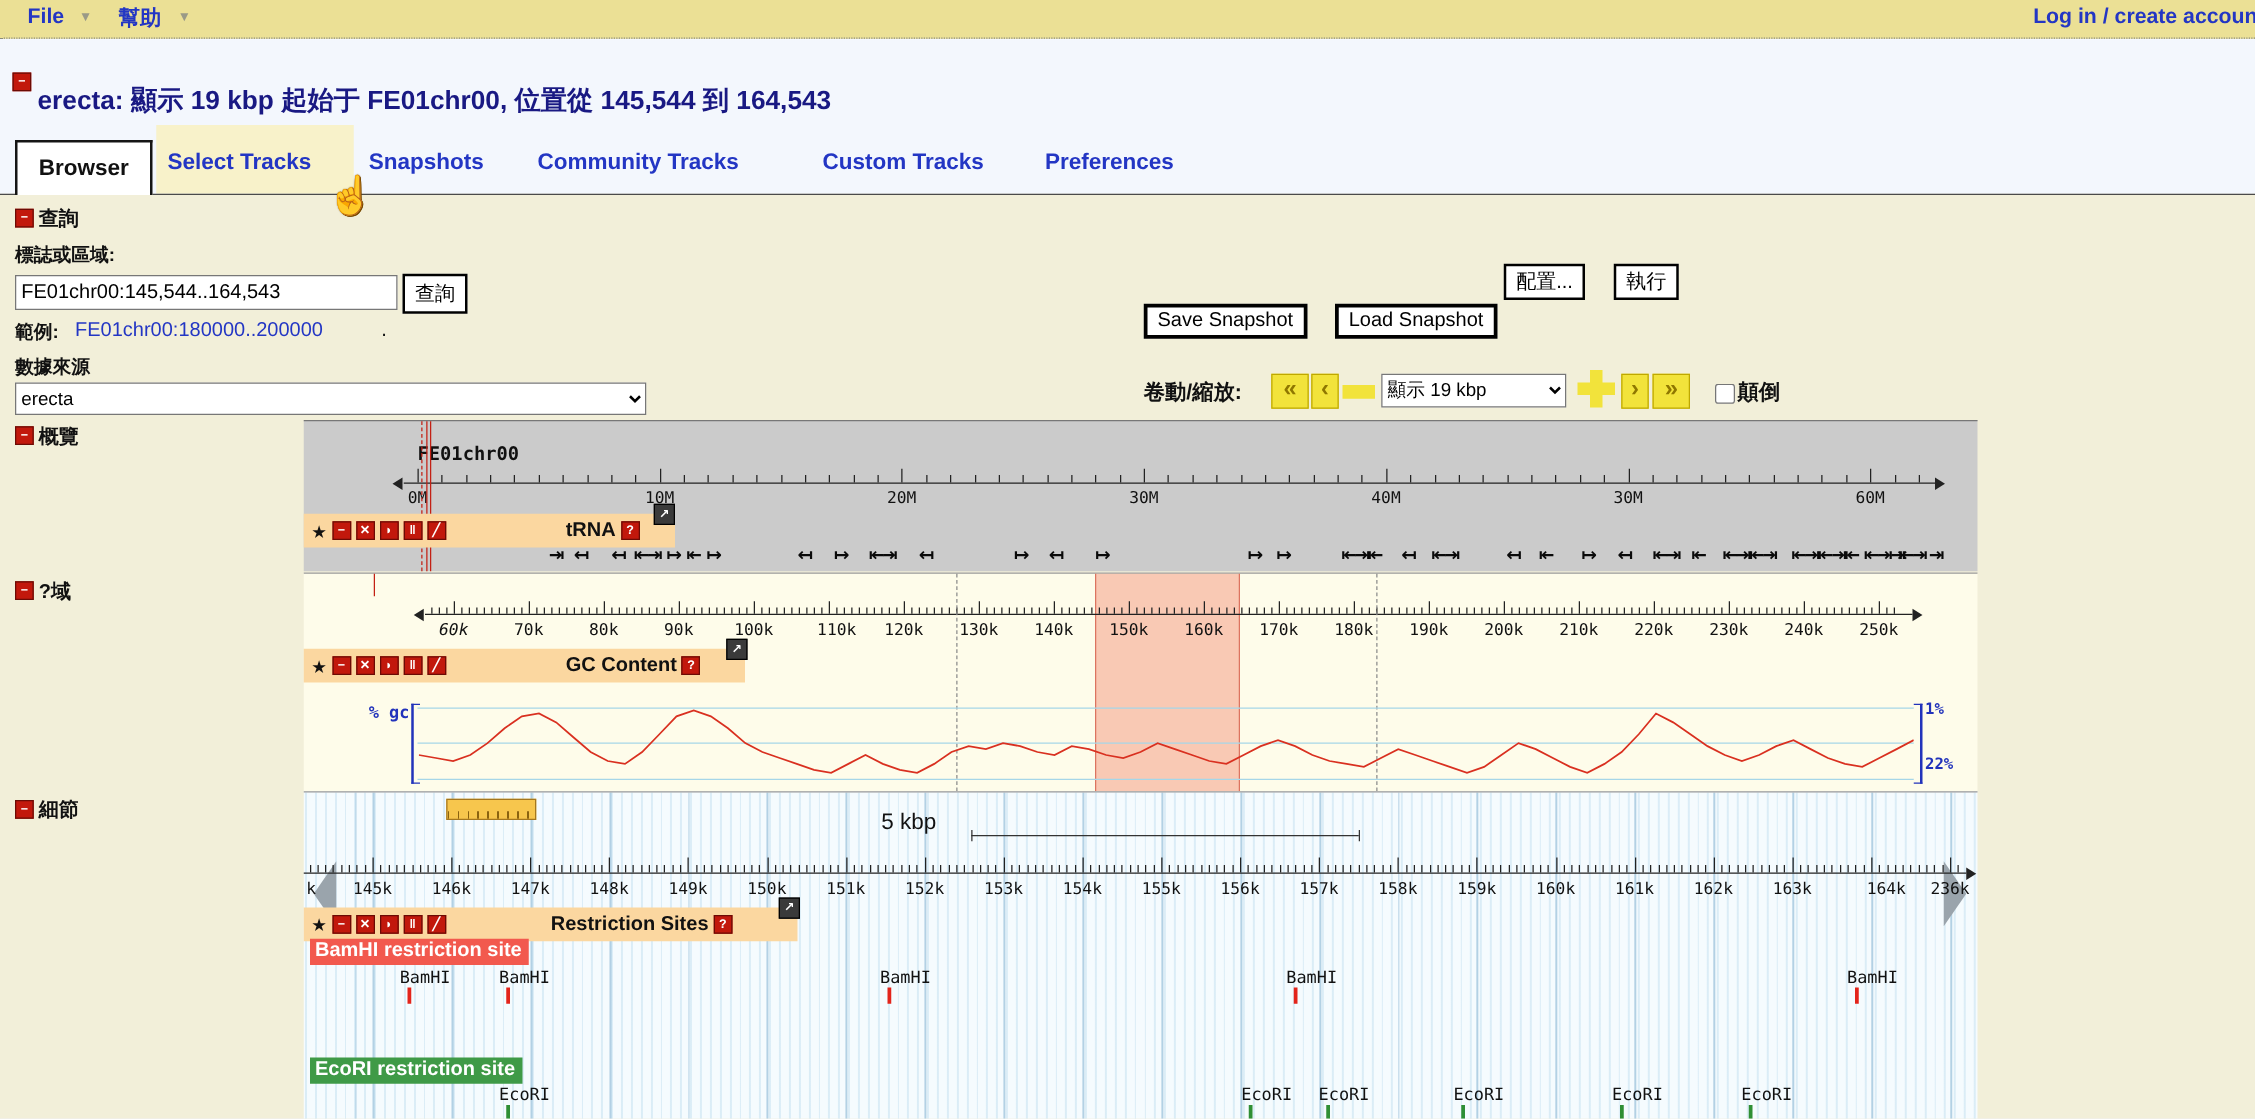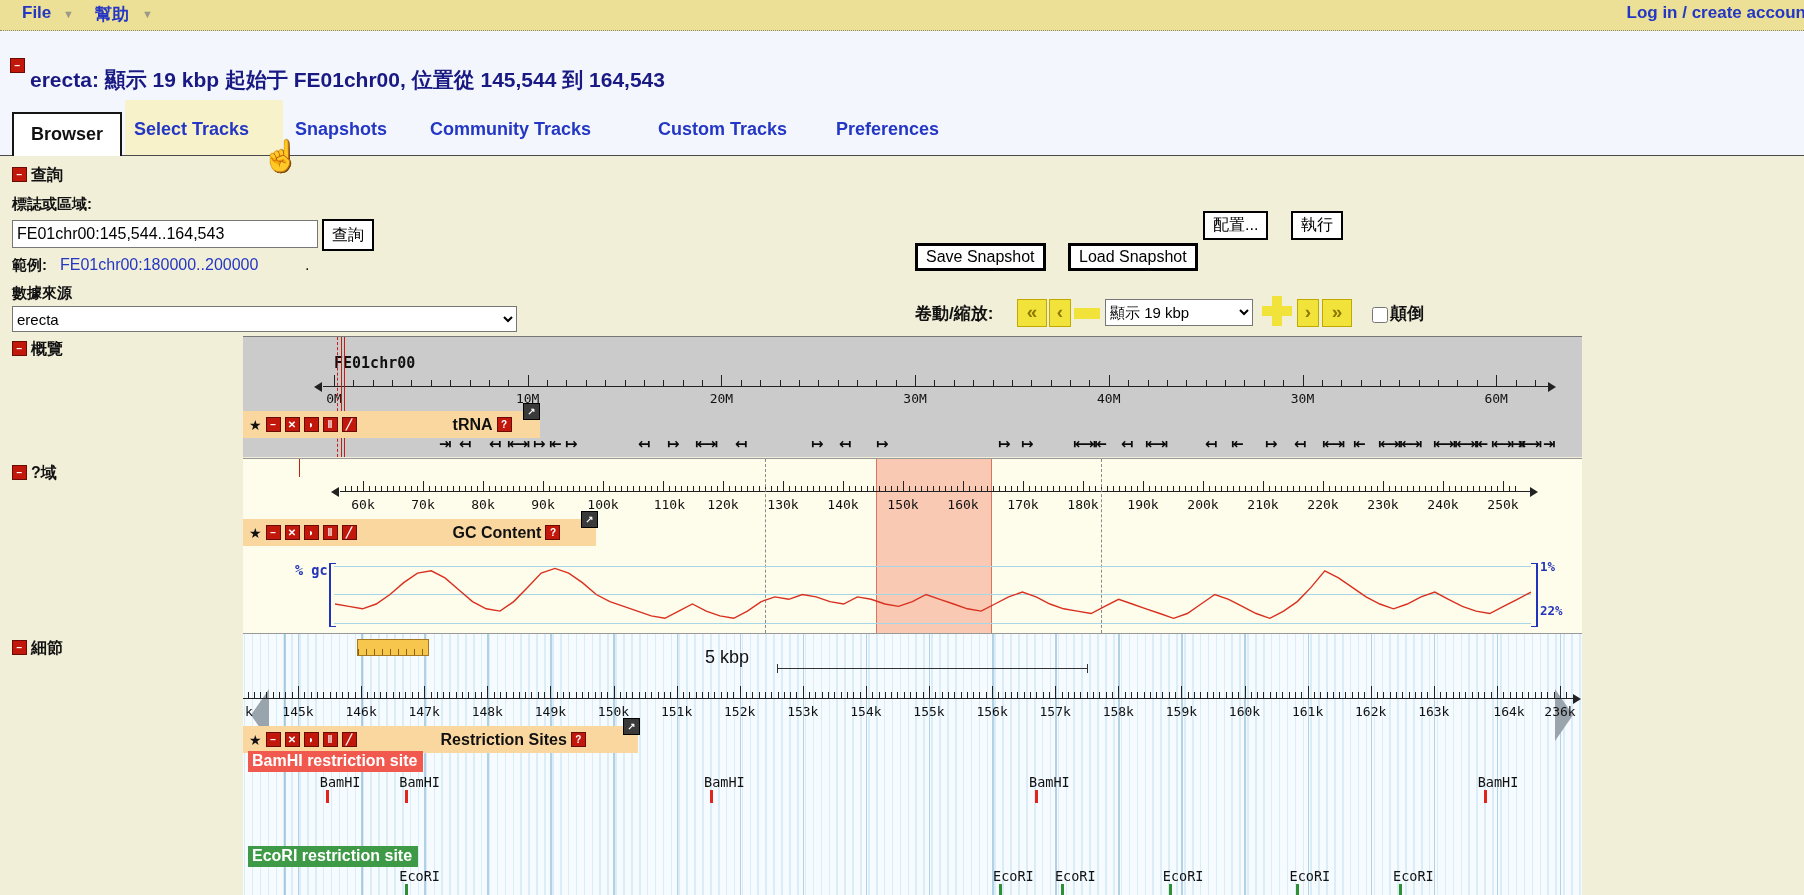--- a/index.html
+++ b/index.html
@@ -446,21 +446,21 @@
         <div class="tick" style="left: 1218px; top: 27px; height: 5px; position: absolute;"></div>
         <div class="tick" style="left: 1224px; top: 27px; height: 5px; position: absolute;"></div>
         <div class="tick" style="left: 1230px; top: 27px; height: 5px; position: absolute;"></div>
         <div class="tick" style="left: 1236px; top: 27px; height: 5px; position: absolute;"></div>
         <div class="tick" style="left: 1242px; top: 27px; height: 5px; position: absolute;"></div>
         <div class="tick" style="left: 1248px; top: 27px; height: 5px; position: absolute;"></div>
         <div class="tick" style="left: 1254px; top: 27px; height: 5px; position: absolute;"></div>
         <div class="tick" style="left: 1260px; top: 22px; height: 10px; position: absolute;"></div>
         <div class="tick" style="left: 1266px; top: 27px; height: 5px; position: absolute;"></div>
         <div class="tick" style="left: 1272px; top: 27px; height: 5px; position: absolute;"></div>
-        <div class="rlabel" style="left: 98px; top: 38px; width: 44px; position: absolute;">60k</div>
+        <div class="rlabel" style="left: 98px; top: 38px; width: 44px; position: absolute; font-style: italic;">60k</div>
         <div class="rlabel" style="left: 158px; top: 38px; width: 44px; position: absolute;">70k</div>
         <div class="rlabel" style="left: 218px; top: 38px; width: 44px; position: absolute;">80k</div>
         <div class="rlabel" style="left: 278px; top: 38px; width: 44px; position: absolute;">90k</div>
         <div class="rlabel" style="left: 338px; top: 38px; width: 44px; position: absolute;">100k</div>
         <div class="rlabel" style="left: 398px; top: 38px; width: 44px; position: absolute; text-align: right;">110k</div>
         <div class="rlabel" style="left: 458px; top: 38px; width: 44px; position: absolute;">120k</div>
         <div class="rlabel" style="left: 518px; top: 38px; width: 44px; position: absolute;">130k</div>
         <div class="rlabel" style="left: 578px; top: 38px; width: 44px; position: absolute;">140k</div>
         <div class="rlabel" style="left: 638px; top: 38px; width: 44px; position: absolute;">150k</div>
         <div class="rlabel" style="left: 698px; top: 38px; width: 44px; position: absolute;">160k</div>

